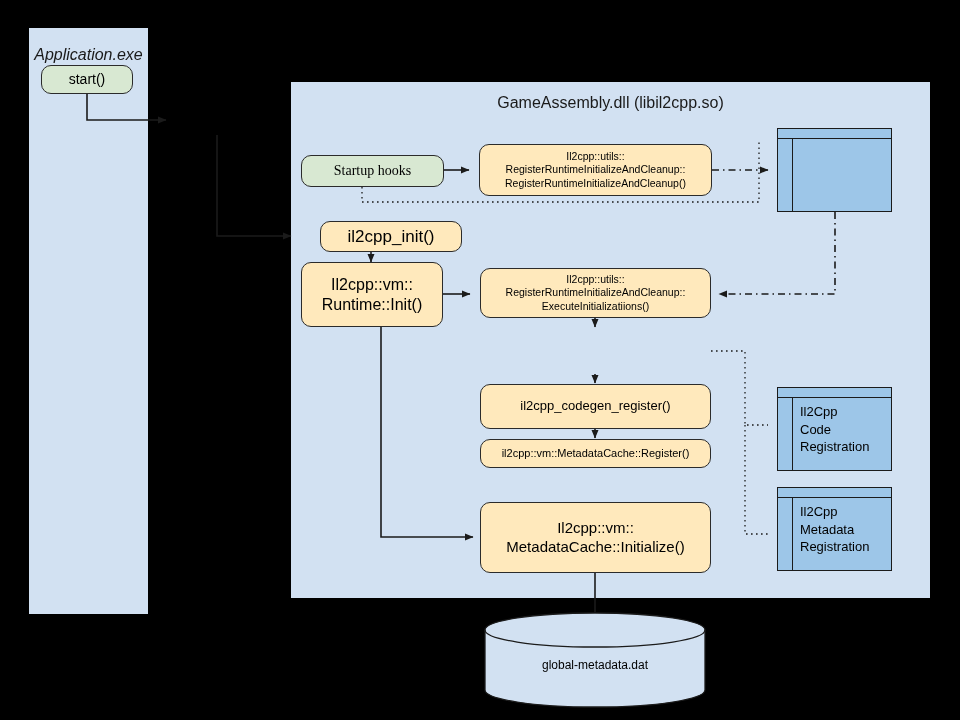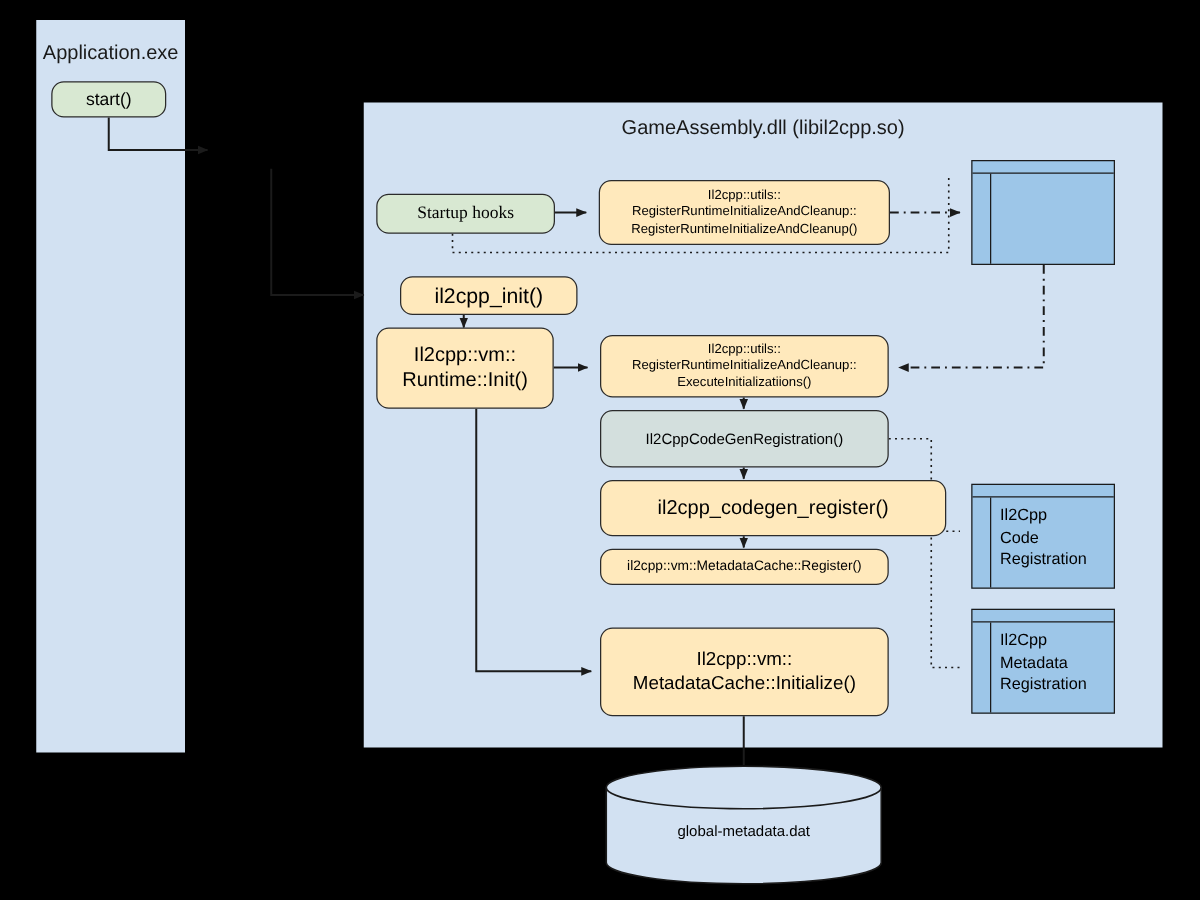--- a/index.html
+++ b/index.html
@@ -24,21 +24,21 @@
   .table-node .tx{position:absolute;left:22px;top:5px;right:4px;font-size:13px;
                   line-height:1.35;text-align:left;}
   .cyl{position:absolute;}
   .cyl .lbl{position:absolute;left:0;right:0;top:46px;text-align:center;font-size:12px;}
 </style>
 </head>
 <body>
 
 <div id="stage">
 
-  <div class="lane" style="left:29px;top:16px;width:119px;height:586px;">
+  <div class="lane" style="left:29px;top:28px;width:119px;height:586px;font-style:italic;">
     <div class="lane-title" style="top:18px;">Application.exe</div>
   </div>
 
 
   <div class="lane" style="left:291px;top:82px;width:639px;height:516px;">
     <div class="lane-title" style="top:12px;">GameAssembly.dll (libil2cpp.so)</div>
   </div>
 
   <svg class="wires">
     <defs>
@@ -90,23 +90,22 @@
 
   <div class="node n-yellow" style="left:301px;top:221px;width:142px;height:31px;font-size:17px;margin-left:19px;">il2cpp_init()</div>
 
   <div class="node n-yellow" style="left:301px;top:262px;width:142px;height:65px;font-size:16px;white-space:pre-line;">Il2cpp::vm::
 Runtime::Init()</div>
 
   <div class="node n-yellow" style="left:480px;top:268px;width:231px;height:50px;font-size:10.5px;white-space:pre-line;">Il2cpp::utils::
 RegisterRuntimeInitializeAndCleanup::
 ExecuteInitializatiions()</div>
 
-  <div class="node n-gray" style="left:480px;top:328px;width:231px;height:46px;font-size:12px;">Il2CppCodeGenRegistration()</div>
 
-  <div class="node n-yellow" style="left:480px;top:384px;width:277px;height:45px;font-size:16px;">il2cpp_codegen_register()</div>
+  <div class="node n-yellow" style="left:480px;top:384px;width:231px;height:45px;font-size:13px;">il2cpp_codegen_register()</div>
 
   <div class="node n-yellow" style="left:480px;top:439px;width:231px;height:29px;font-size:11px;">il2cpp::vm::MetadataCache::Register()</div>
 
   <div class="node n-yellow" style="left:480px;top:502px;width:231px;height:71px;font-size:15px;white-space:pre-line;">Il2cpp::vm::
 MetadataCache::Initialize()</div>
 
   <div class="table-node" style="left:777px;top:128px;width:115px;height:84px;">
     <div class="hdr"></div>
     <div class="bdy">
       <div class="colsep"></div>

